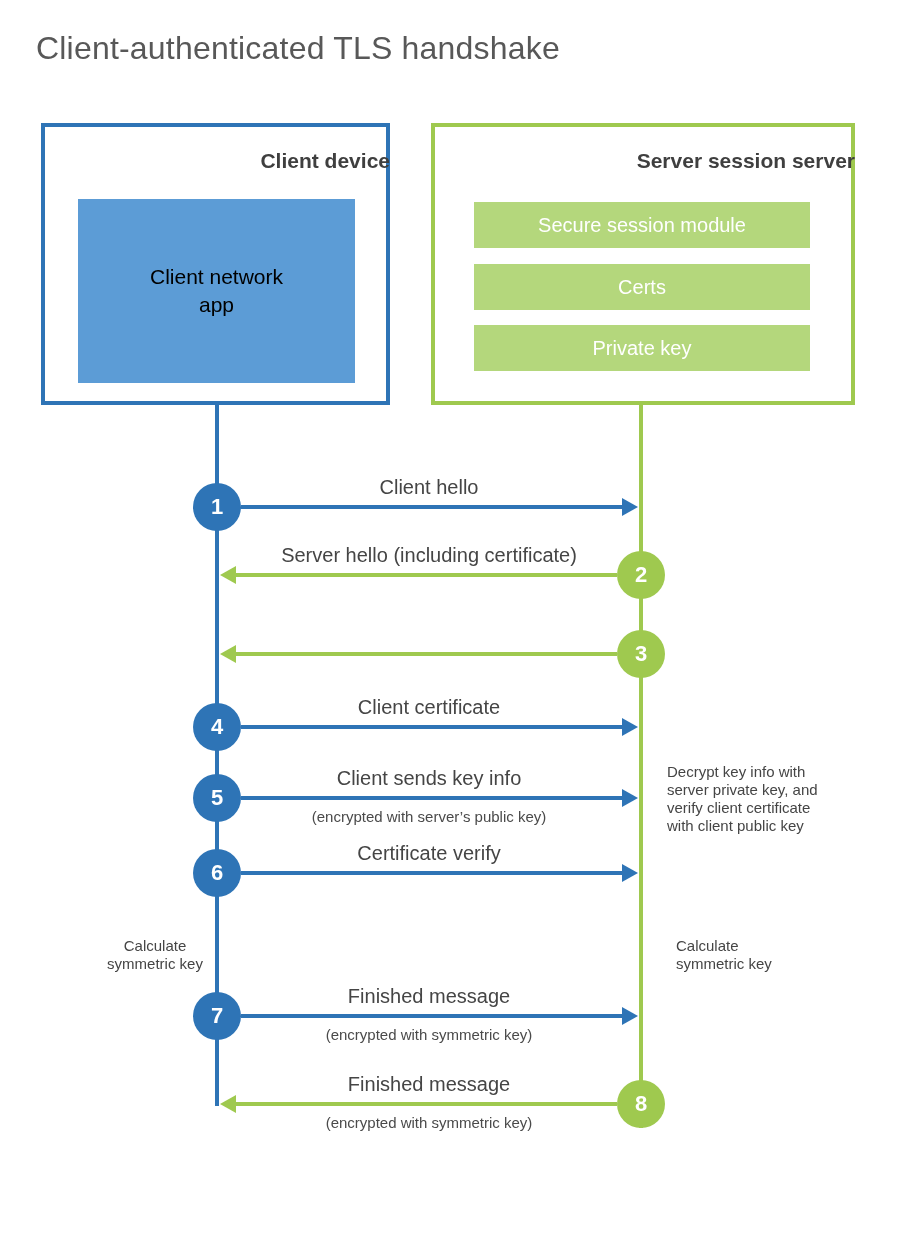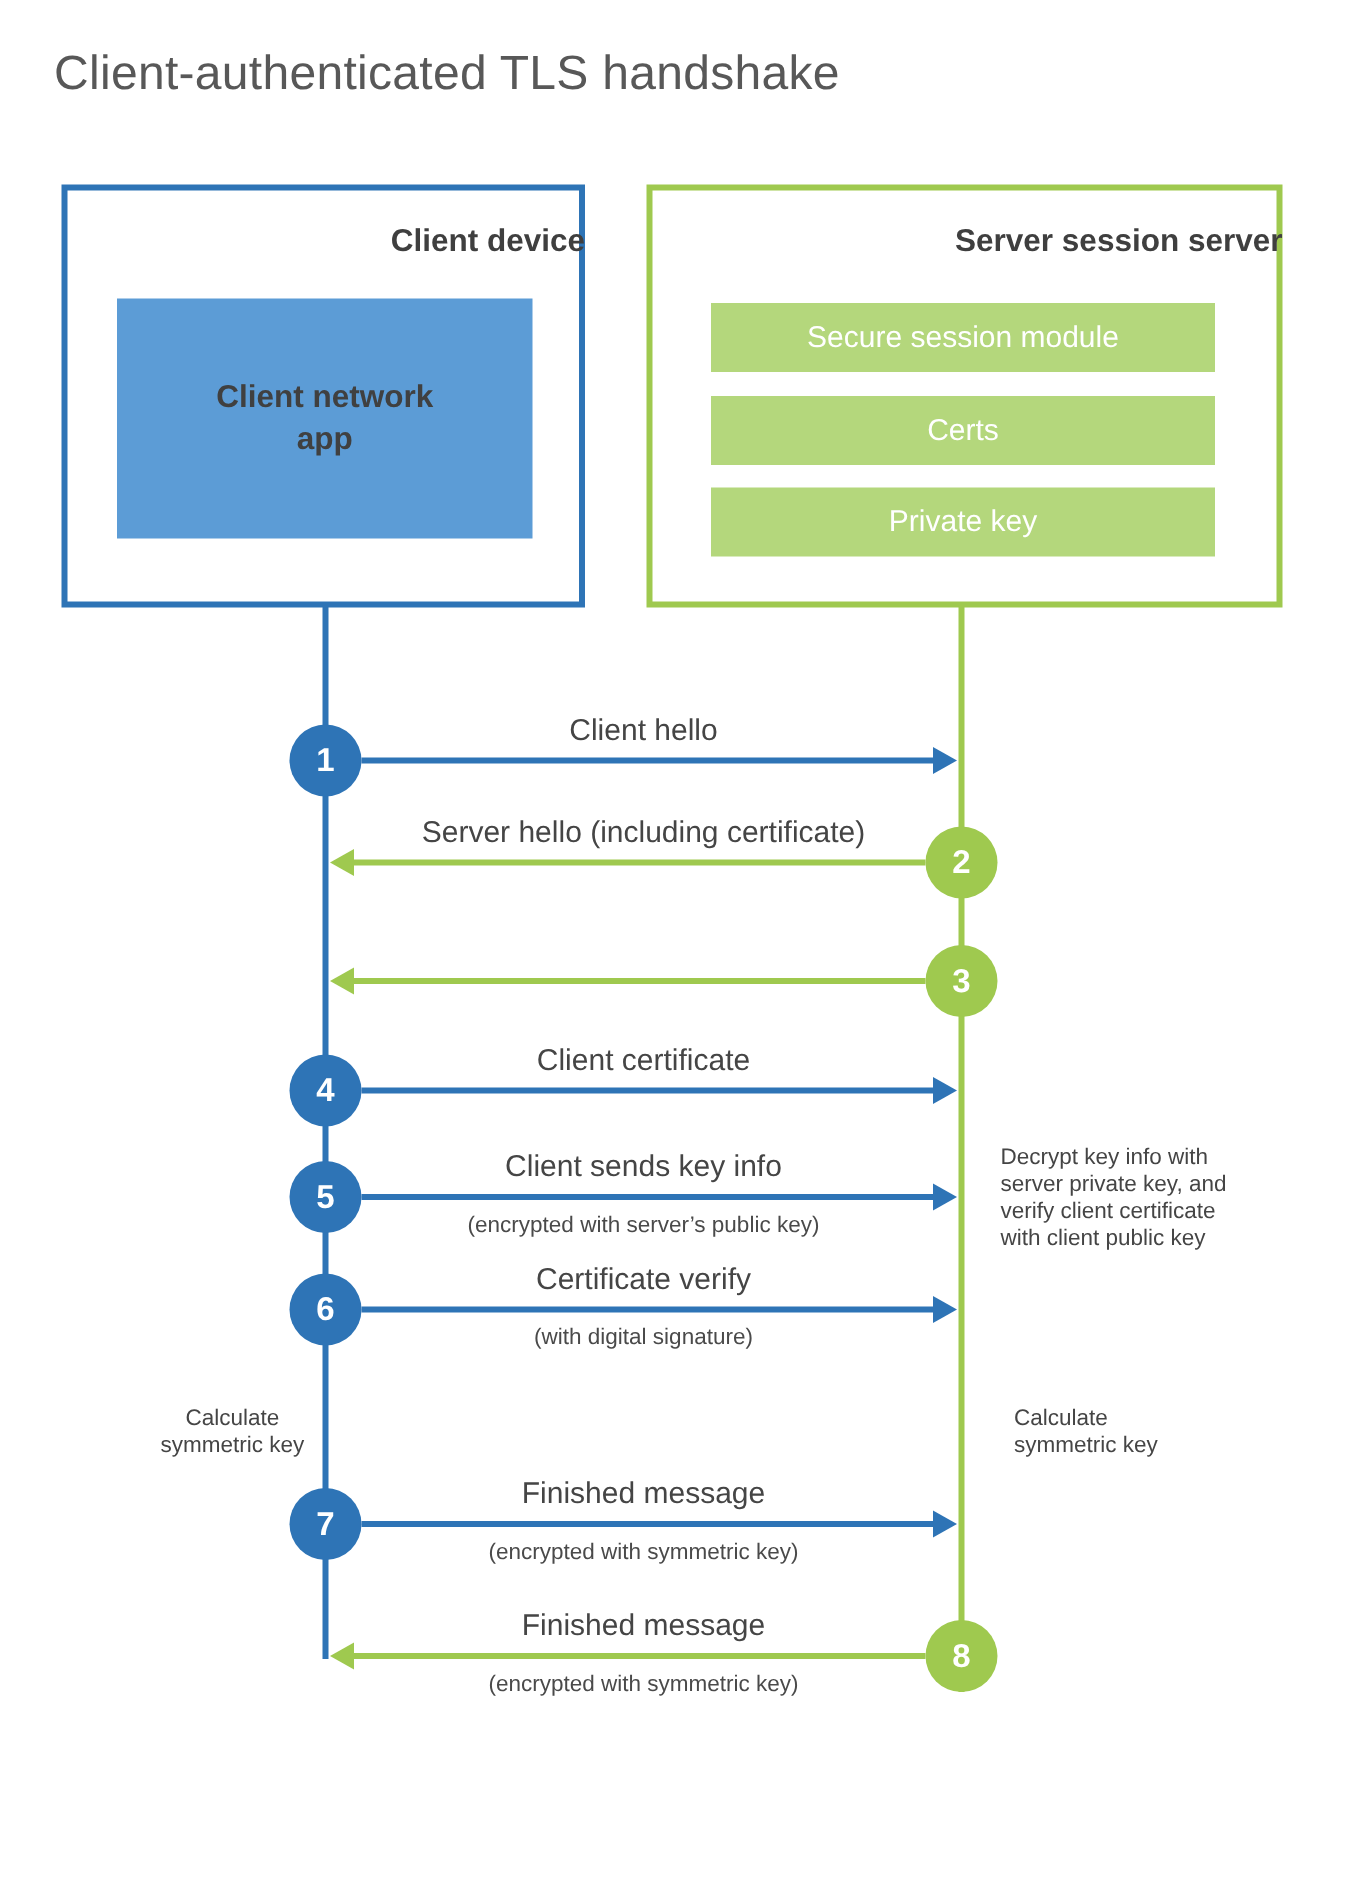--- a/index.html
+++ b/index.html
@@ -18,23 +18,23 @@
   .actor-box { box-sizing:border-box; background:#fff; }
   .client-box { left:41px; top:123px; width:349px; height:282px; border:4px solid #2E74B6; }
   .server-box { left:431px; top:123px; width:424px; height:282px; border:4px solid #9FC94F; }
   .actor-title {
     top:149px; text-align:right; font-size:21px; font-weight:bold; color:#3f3f3f;
   }
   .client-title { left:41px; width:349px; }
   .server-title { left:431px; width:424px; }
 
   .app-box {
-    left:78px; top:199px; width:277px; height:160px; background:#5C9CD6;
+    left:78px; top:199px; width:277px; height:184px; background:#5C9CD6;
     display:flex; align-items:center; justify-content:center;
-    color:#404040; font-size:21px; text-align:center; white-space:pre-line; line-height:1.35;font-weight:bold;
+    color:#000000; font-size:21px; text-align:center; white-space:pre-line; line-height:1.35;
   }
   .server-bar {
     left:474px; width:336px; height:46px; background:#B4D77C;
     display:flex; align-items:center; justify-content:center;
     color:#ffffff; font-size:20px;
   }
   .bar-1 { top:202px; }
   .bar-2 { top:264px; }
   .bar-3 { top:325px; }
 
@@ -131,21 +131,20 @@
       <span class="head"></span>
     </div>
   <div class="abs step-circle circle-blue" style="top:774px">5</div>
   <div class="abs msg-label" style="top:842px">Certificate verify</div>
 
   <div class="abs msg-sub" style="top:808px">(encrypted with server’s public key)</div>
   <div class="abs arrow arrow-blue" style="top:871px">
       <span class="head"></span>
     </div>
   <div class="abs step-circle circle-blue" style="top:849px">6</div>
-  <div class="abs msg-sub" style="top:883px">(with digital signature)</div>
 
   <div class="abs msg-label" style="top:985px">Finished message</div>
   <div class="abs arrow arrow-blue" style="top:1014px">
       <span class="head"></span>
     </div>
   <div class="abs step-circle circle-blue" style="top:992px">7</div>
   <div class="abs msg-sub" style="top:1026px">(encrypted with symmetric key)</div>
 
   <div class="abs msg-label" style="top:1073px">Finished message</div>
   <div class="abs arrow arrow-green" style="top:1102px">

